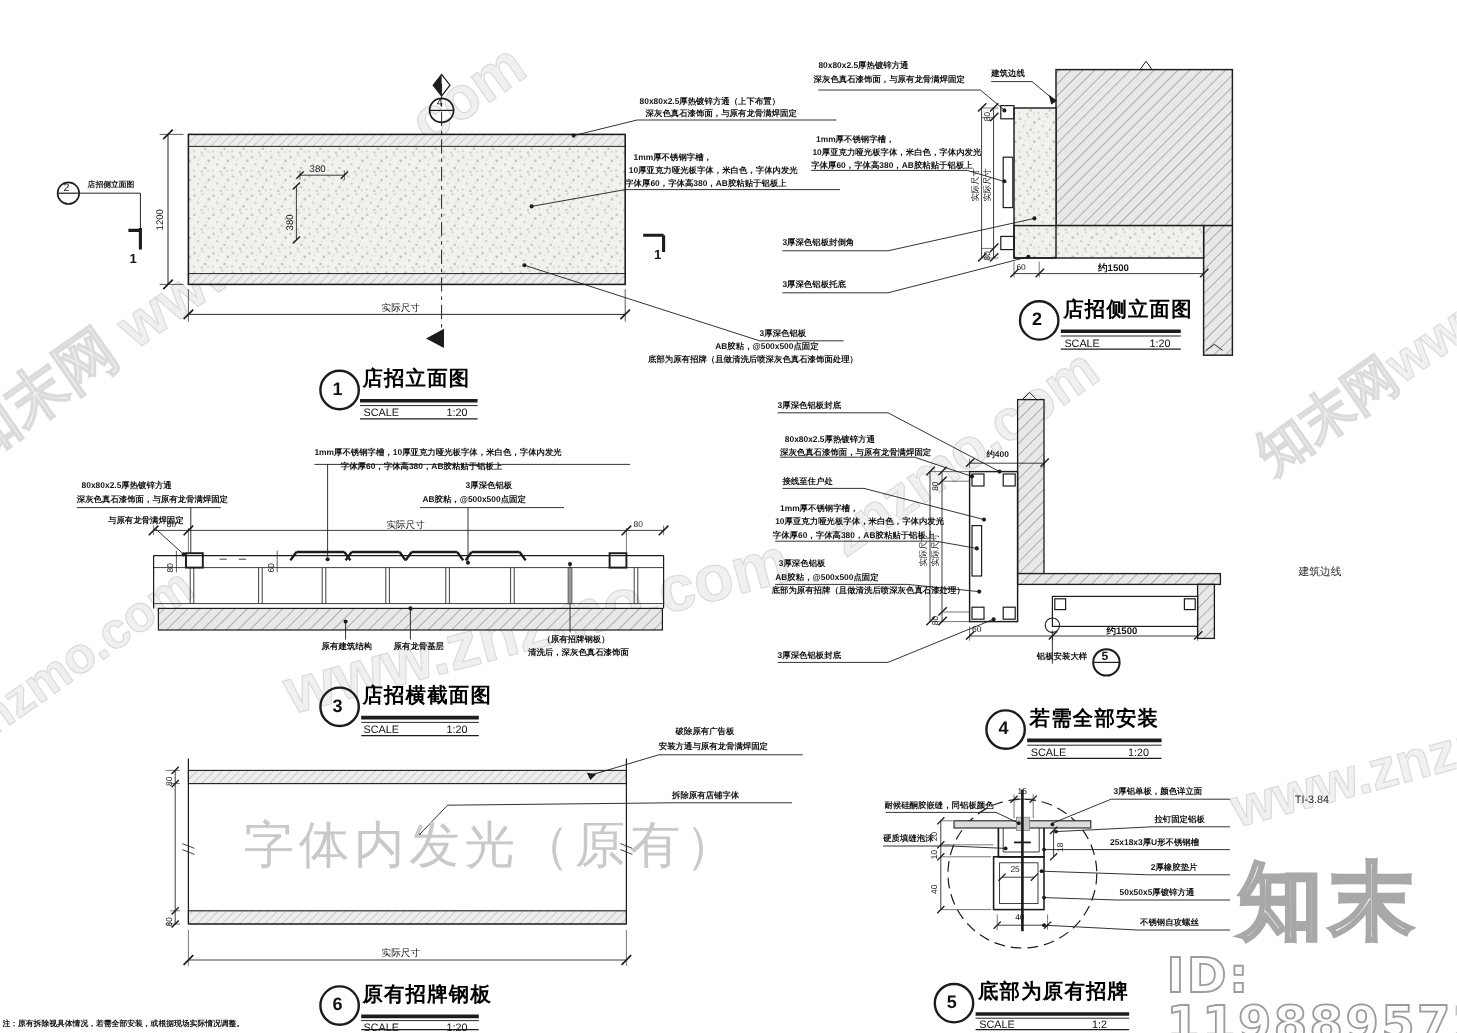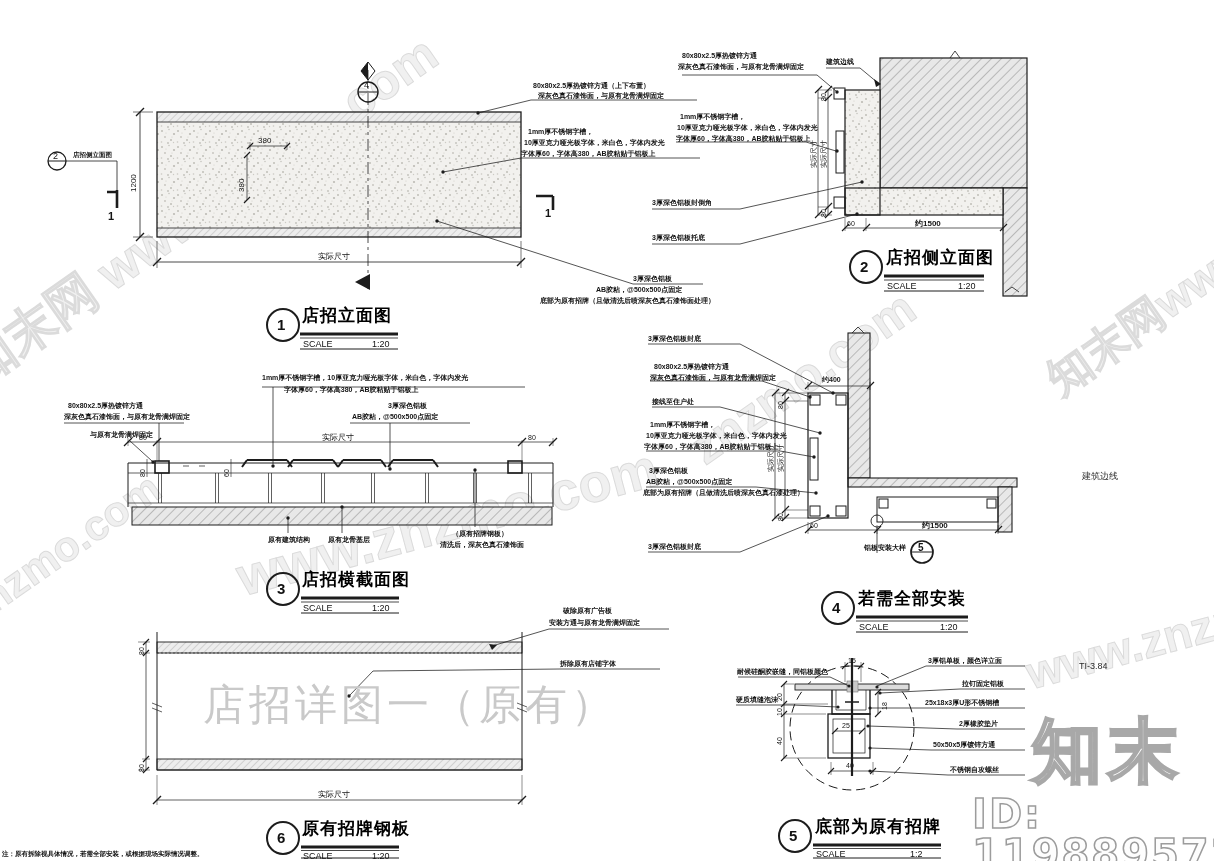--- a/index.html
+++ b/index.html
@@ -398,21 +398,21 @@
   <div class="t tv t7" style="left:776px;top:716px;">10</div>
   <div class="t tv t7" style="left:776px;top:745px;">40</div>
   <div class="t tv t7" style="left:881px;top:710px;">18</div>
   <div class="t t7" style="left:842px;top:722px;">25</div>
   <div class="t t7" style="left:846px;top:762px;">40</div>
   <div class="num" style="left:789px;top:828px;">5</div>
   <div class="ttl" style="left:815px;top:818px;">底部为原有招牌</div>
   <div class="scl" style="left:816px;top:850px;">SCALE</div>
   <div class="scl" style="left:910px;top:850px;">1:2</div>
 
-  <div class="oldsign" style="left:203px;top:684px;">店招详图一（原有）</div>
+  <div class="oldsign" style="left:203px;top:684px;">字体内发光（原有）</div>
   <div class="t t7" style="left:563px;top:607px;font-weight:bold;">破除原有广告板</div>
   <div class="t t7" style="left:549px;top:619px;font-weight:bold;">安装方通与原有龙骨满焊固定</div>
   <div class="t t7" style="left:560px;top:660px;font-weight:bold;">拆除原有店铺字体</div>
   <div class="t tv t7" style="left:138px;top:655px;">80</div>
   <div class="t tv t7" style="left:138px;top:772px;">80</div>
   <div class="t" style="left:318px;top:790px;">实际尺寸</div>
   <div class="num" style="left:277px;top:830px;">6</div>
   <div class="ttl" style="left:302px;top:820px;">原有招牌钢板</div>
   <div class="scl" style="left:303px;top:852px;">SCALE</div>
   <div class="scl" style="left:372px;top:852px;">1:20</div>

